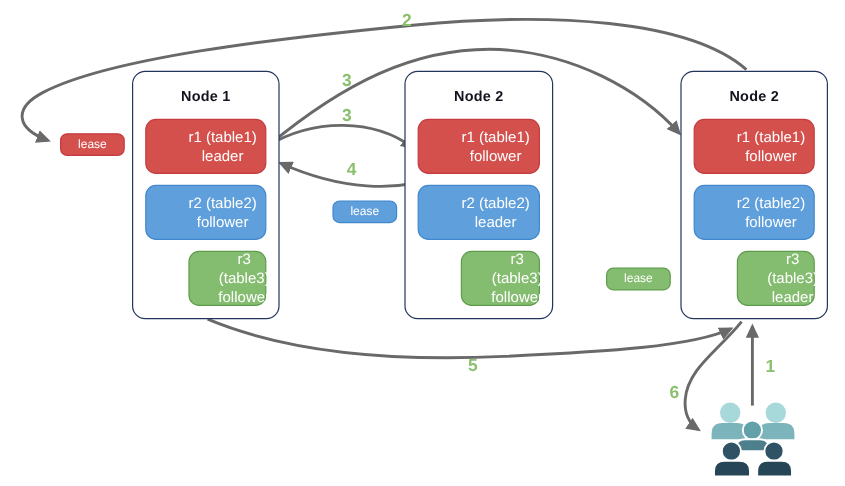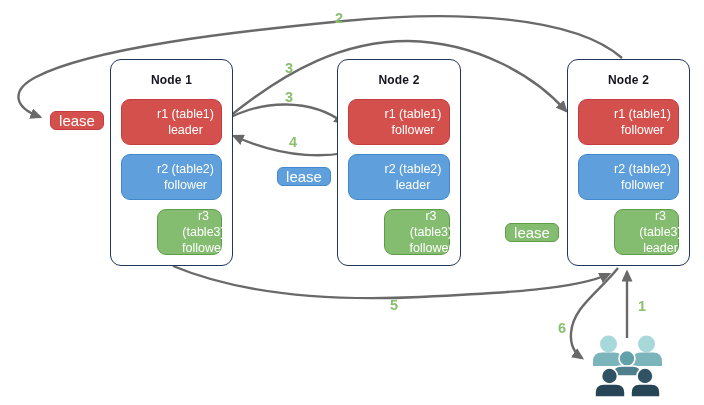--- a/index.html
+++ b/index.html
@@ -21,21 +21,21 @@
     border:1.5px solid;box-sizing:border-box;color:#fff;font-size:12.5px;
     display:flex;flex-direction:column;align-items:center;justify-content:center;
     line-height:1.28;text-align:center;padding-left:28px;
   }
   .replica.pos-1{top:39px;} .replica.pos-2{top:94px;} .replica.pos-3{top:149px;}
   .replica.red{background:#d4504c;border-color:#c43b40;}
   .replica.blue{background:#5f9fdb;border-color:#4288cc;}
   .replica.green{background:#85bd70;border-color:#5d9c4b;margin-left:36px;}
   .lease{
     position:absolute;width:54px;height:19px;border-radius:6px;border:1.5px solid;
-    box-sizing:border-box;color:#fff;font-size:15px;display:flex;
+    box-sizing:border-box;color:#fff;font-size:10px;display:flex;
     align-items:center;justify-content:center;
   }
   .lease.red{left:50px;top:111px;background:#d4504c;border-color:#c43b40;}
   .lease.blue{left:277px;top:167px;background:#5f9fdb;border-color:#4288cc;}
   .lease.green{left:505px;top:223px;background:#85bd70;border-color:#5d9c4b;}
   .step{
     position:absolute;transform:translate(-50%,-50%);
     font-size:14.5px;font-weight:bold;color:#8abf6e;
   }
   .step.s2{left:339px;top:18px;} .step.s3a{left:289px;top:68px;}

